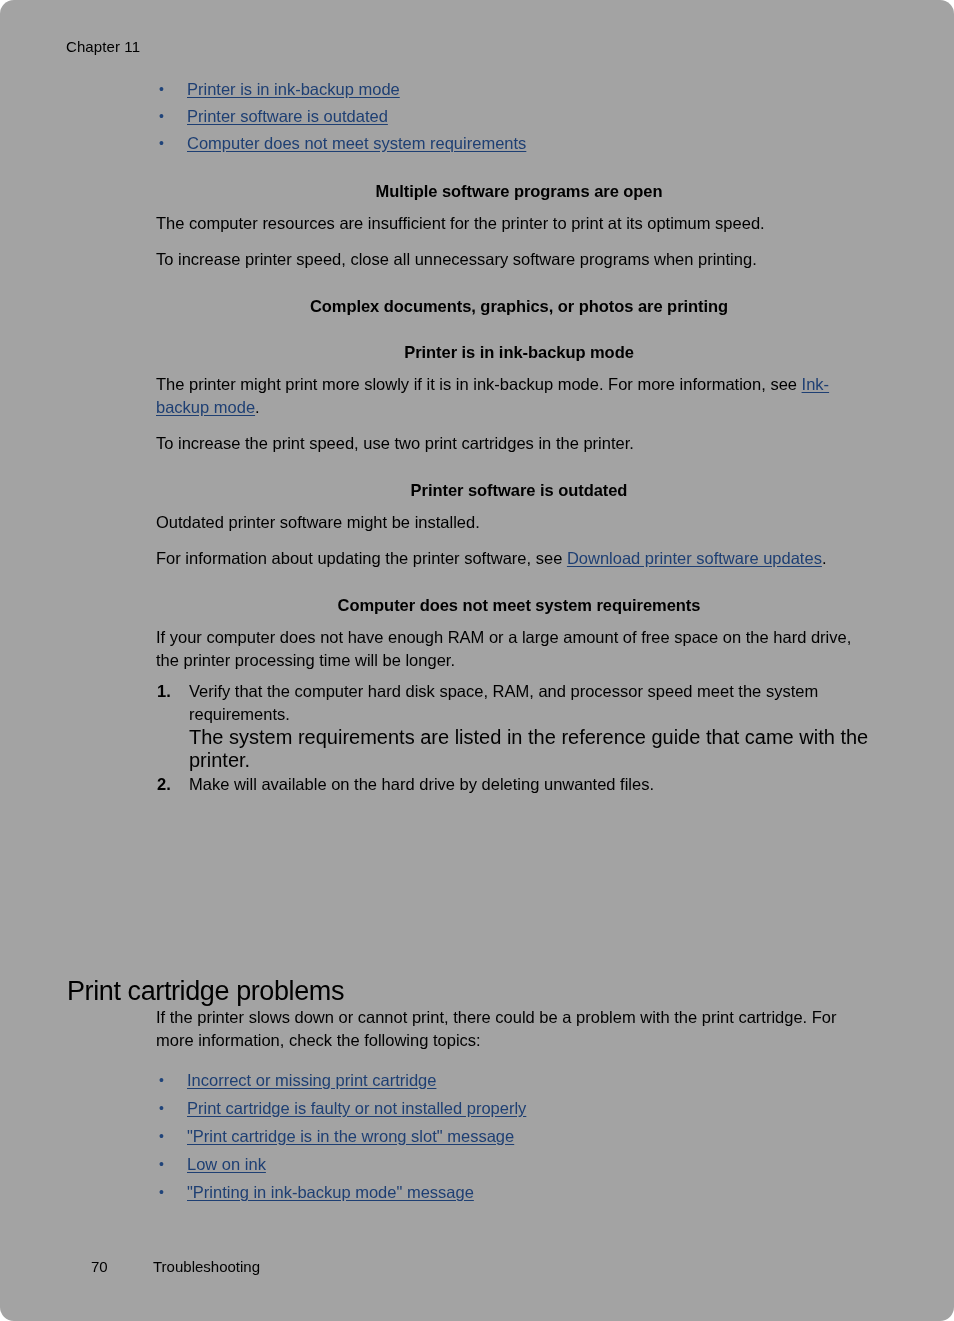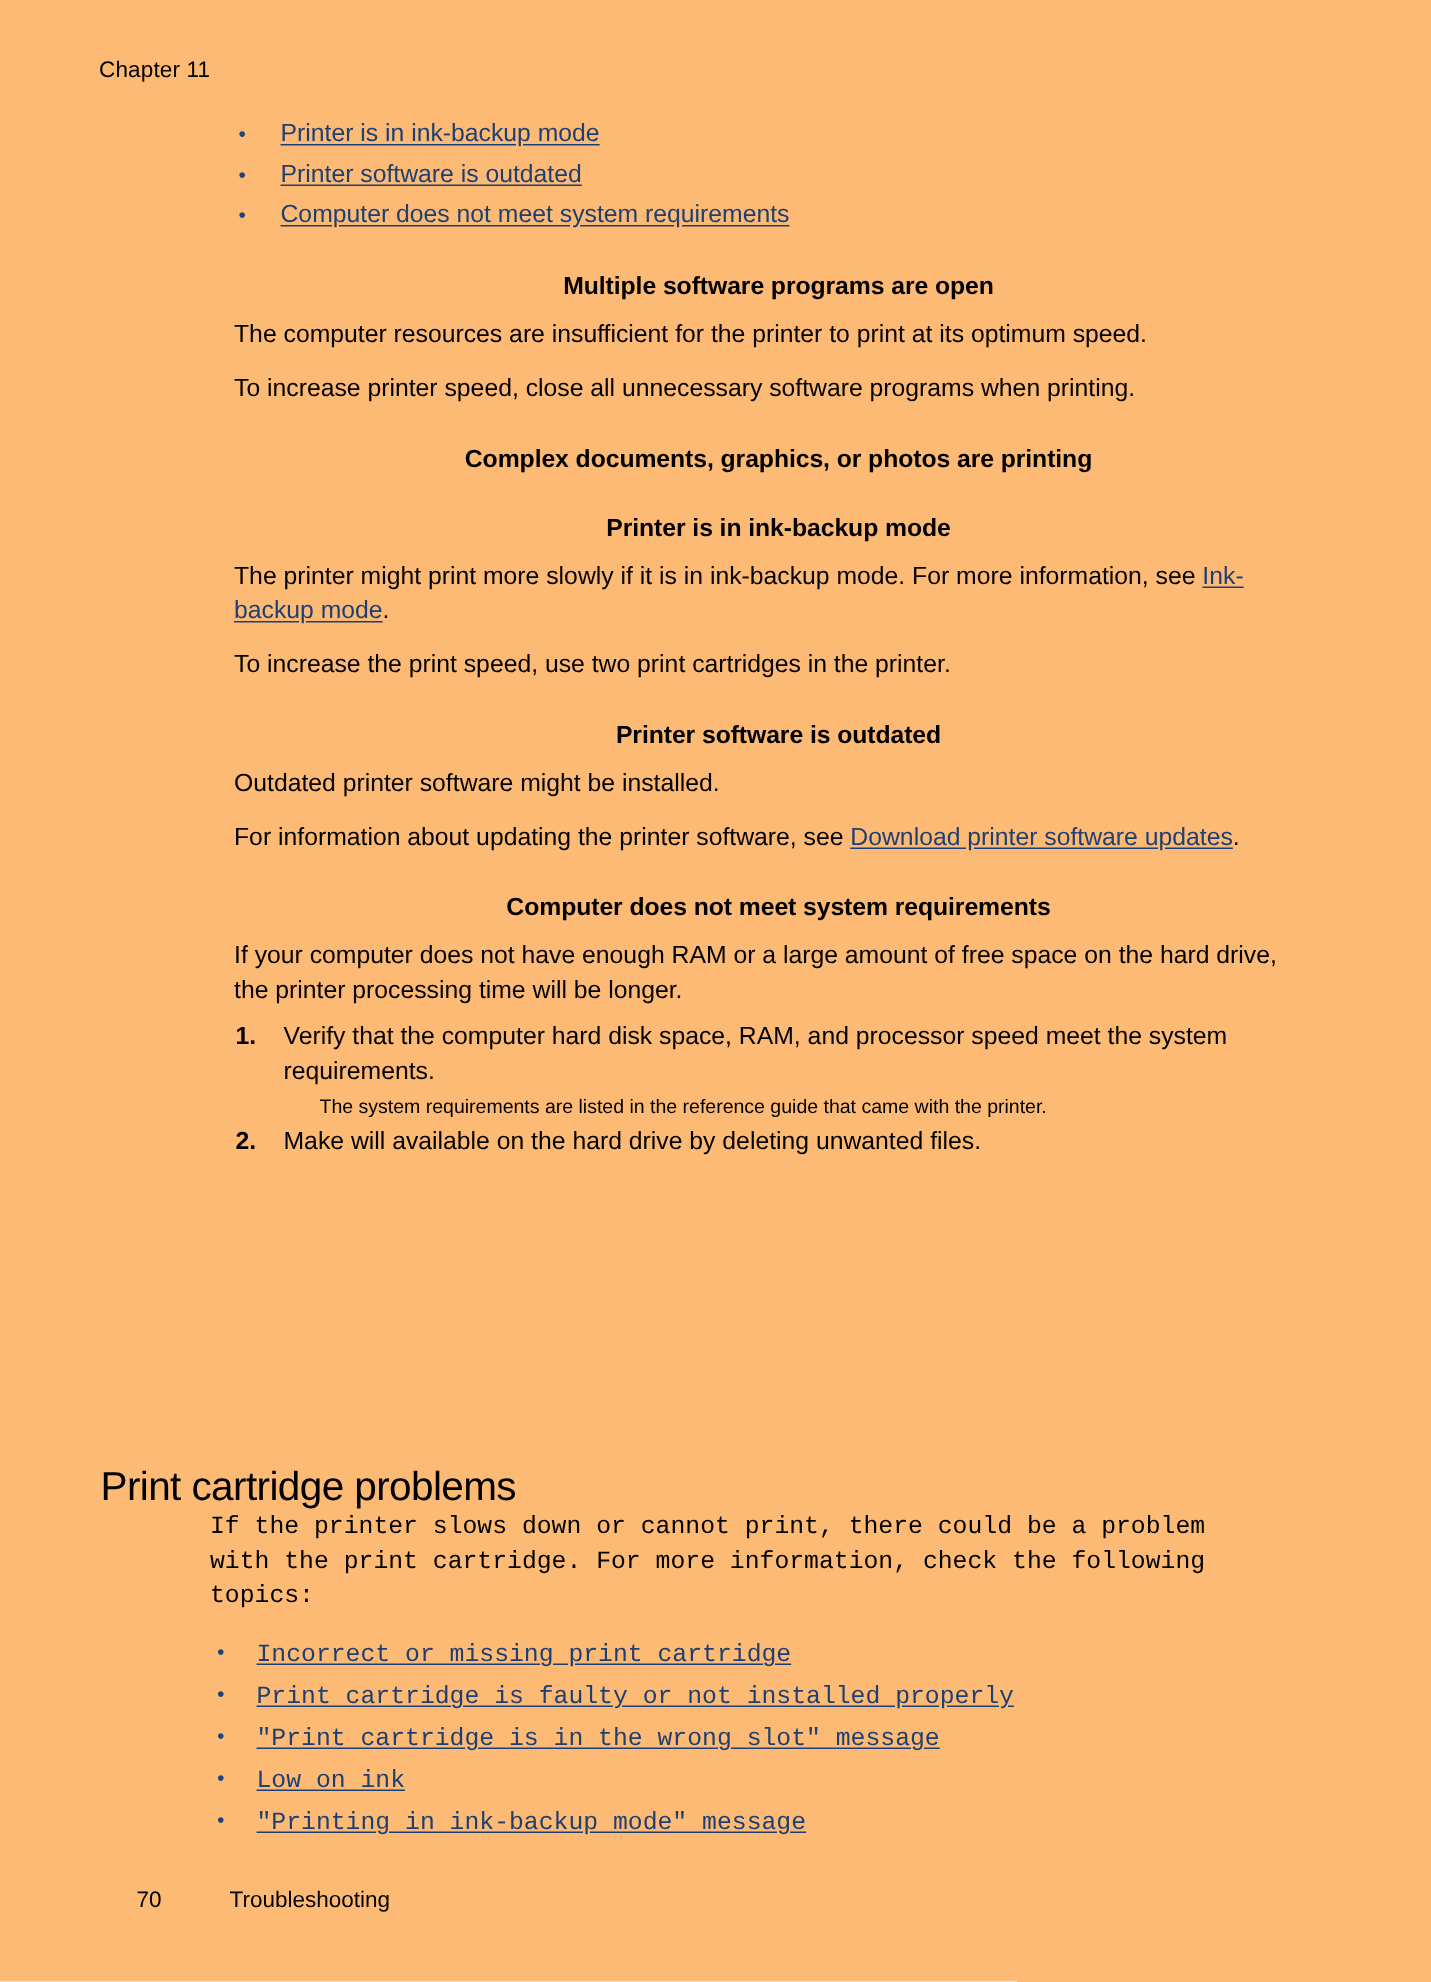--- a/index.html
+++ b/index.html
@@ -9,23 +9,24 @@
   }
   body {
     font-family: "Liberation Sans", sans-serif;
     color: #000000;
     -webkit-font-smoothing: antialiased;
   }
   .page {
     position: relative;
     width: 954px;
     height: 1321px;
-    background: #fdba74;
+    background: #a3a3a3;
     overflow: hidden;
     box-sizing: border-box;
+    border-radius: 14px;
   }
 
   
   .chapter-header {
     position: absolute;
     left: 66px;
     top: 37px;
     font-size: 15px;
     line-height: 20px;
     color: #000;
@@ -105,44 +106,42 @@
   }
   .proc-num {
     position: absolute;
     left: 1px;
     top: 0;
     font-weight: bold;
     font-size: 16.5px;
     line-height: 23px;
   }
   .proc-sub {
-    font-size: 13px;
+    font-size: 20px;
     line-height: 23px;
     display: block;
-    margin-left: 24px;
   }
 
   
   .page-title {
     position: absolute;
     left: 67px;
     top: 957px;
     font-size: 27px;
     line-height: 33px;
     font-weight: normal;
     letter-spacing: -0.4px;
     color: #000;
   }
 
   .content-lower {
     position: absolute;
-    left: 140px;
+    left: 156px;
     top: 1006px;
     width: 726px;
-    font-family: Liberation Mono, monospace;
   }
   .content-lower .link-list { margin-top: 17px; }
   .content-lower .link-list .list-item { margin-bottom: 6px; }
 
   
   .footer {
     position: absolute;
     left: 67px;
     top: 1257px;
     display: flex;

